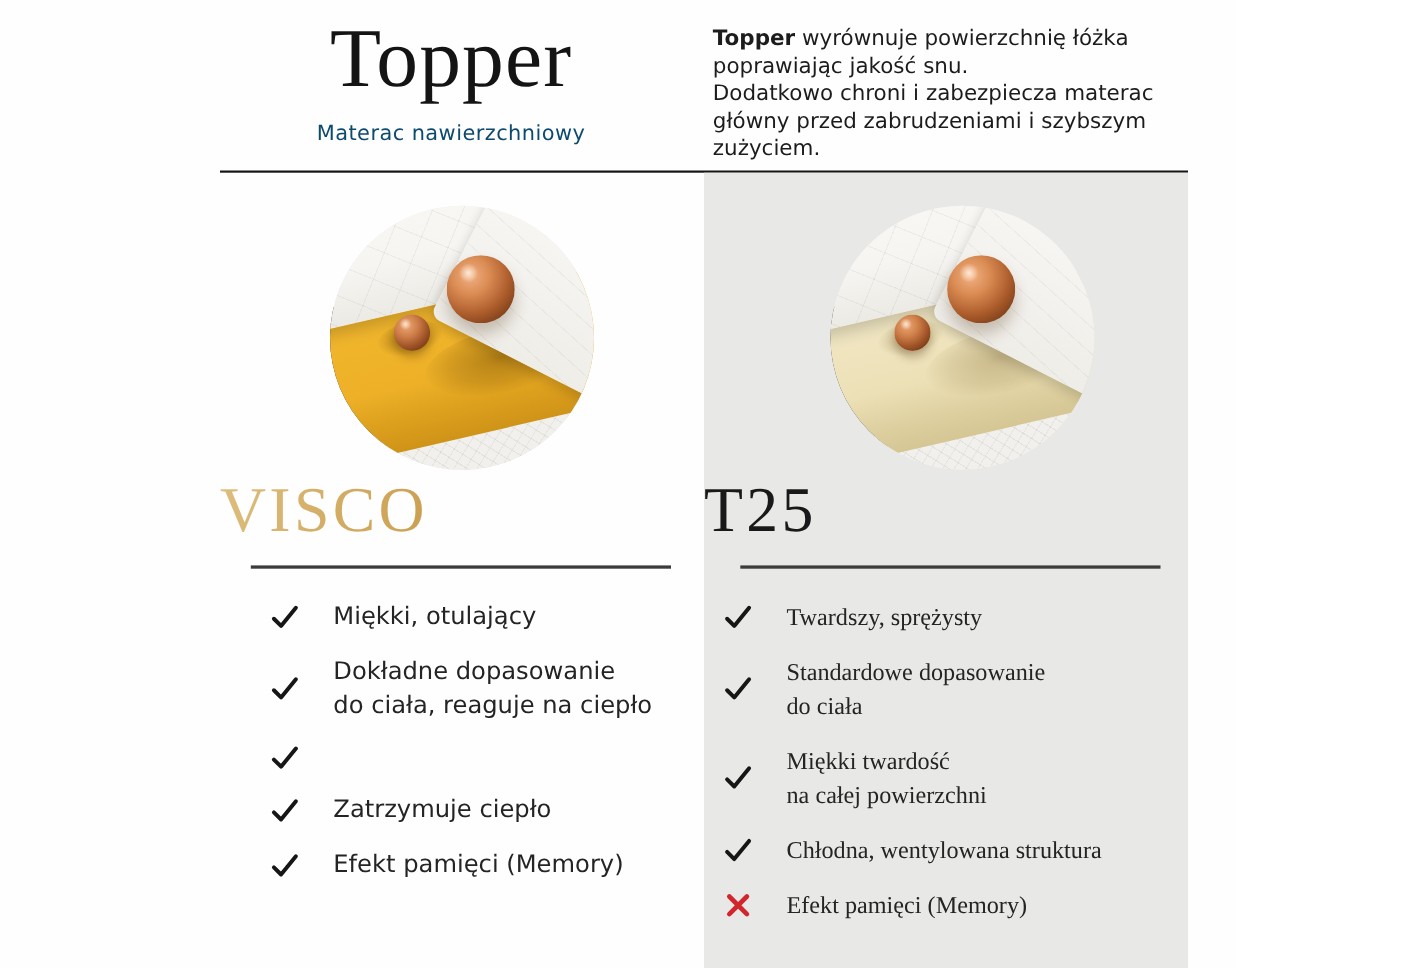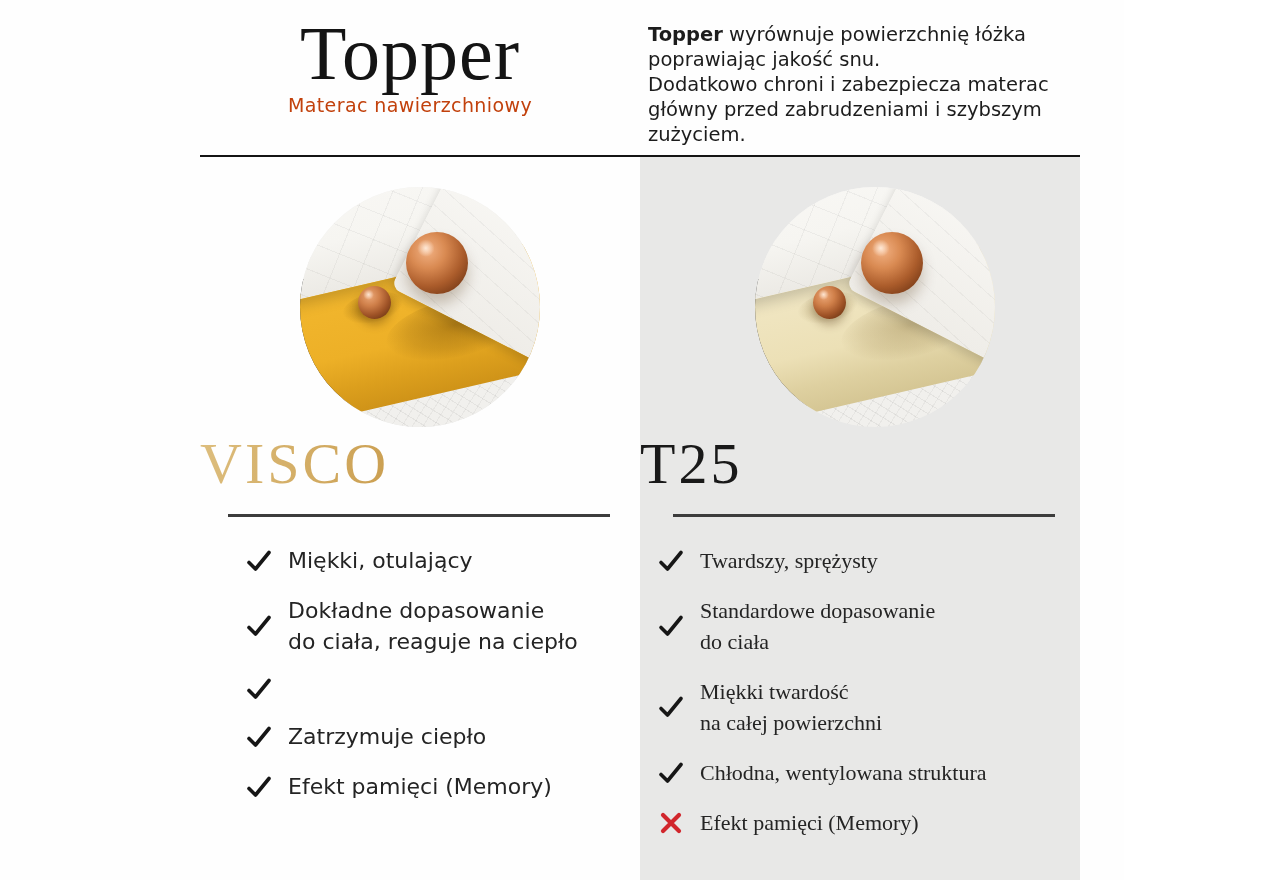--- a/index.html
+++ b/index.html
@@ -7,21 +7,21 @@
     position:relative;width:1124px;height:880px;overflow:hidden;
     background:#fefefe;color:#1d1d1d;
     font-family:"DejaVu Sans","Liberation Sans",sans-serif;
   }
   
   .brand{position:absolute;left:200px;top:14px;width:420px;text-align:center;}
   .brand h1{
     margin:0;font-family:"Liberation Serif","DejaVu Serif",serif;
     font-size:76px;font-weight:500;line-height:1.05;color:#141414;letter-spacing:1px;
   }
-  .brand .sub{margin-top:0;font-size:19px;letter-spacing:.4px;color:#c2410c;}
+  .brand .sub{margin-top:16px;font-size:19px;letter-spacing:.4px;color:#0c4a6e;}
   .intro{
     position:absolute;left:648px;top:22px;width:434px;
     font-size:19.5px;line-height:25px;color:#1c1c1c;
   }
   .intro b{font-weight:bold;}
   .intro .l2{display:block;}
   .top-rule{position:absolute;left:200px;top:155px;width:880px;height:2px;background:#141414;}
   
   .gray-panel{position:absolute;left:640px;top:157px;width:440px;height:723px;background:#e8e8e7;}
   .col-title{
@@ -34,21 +34,21 @@
     -webkit-background-clip:text;background-clip:text;color:transparent;
   }
   .col-title.t25{left:640px;color:#191919;}
   .col-rule{position:absolute;top:514px;height:3px;background:#3c3c3c;}
   .col-rule.left{left:228px;width:382px;}
   .col-rule.right{left:673px;width:382px;}
   
   .features{position:absolute;top:545px;width:410px;display:flex;flex-direction:column;gap:19px;list-style:none;margin:0;padding:0;}
   .features.left{left:246px;}
   .features.right{left:658px;font-family:Liberation Serif, serif;}
-  .feature{display:flex;gap:16px;align-items:center;}
+  .feature{display:flex;gap:31px;align-items:center;}
   .mark{width:26px;height:26px;flex:0 0 26px;position:relative;}
   .mark svg{position:absolute;inset:0;}
   .mark svg.cross-glyph{display:none;}
   .mark.is-cross svg.cross-glyph{display:block;}
   .feature-text{font-size:22px;line-height:31px;color:#242424;white-space:pre-line;}
   
   .photo{
     position:absolute;top:187px;width:240px;height:240px;border-radius:50%;overflow:hidden;
     background:linear-gradient(180deg,#f4f4f3 0%,#ededec 70%,#e9e9e8 100%);
   }

